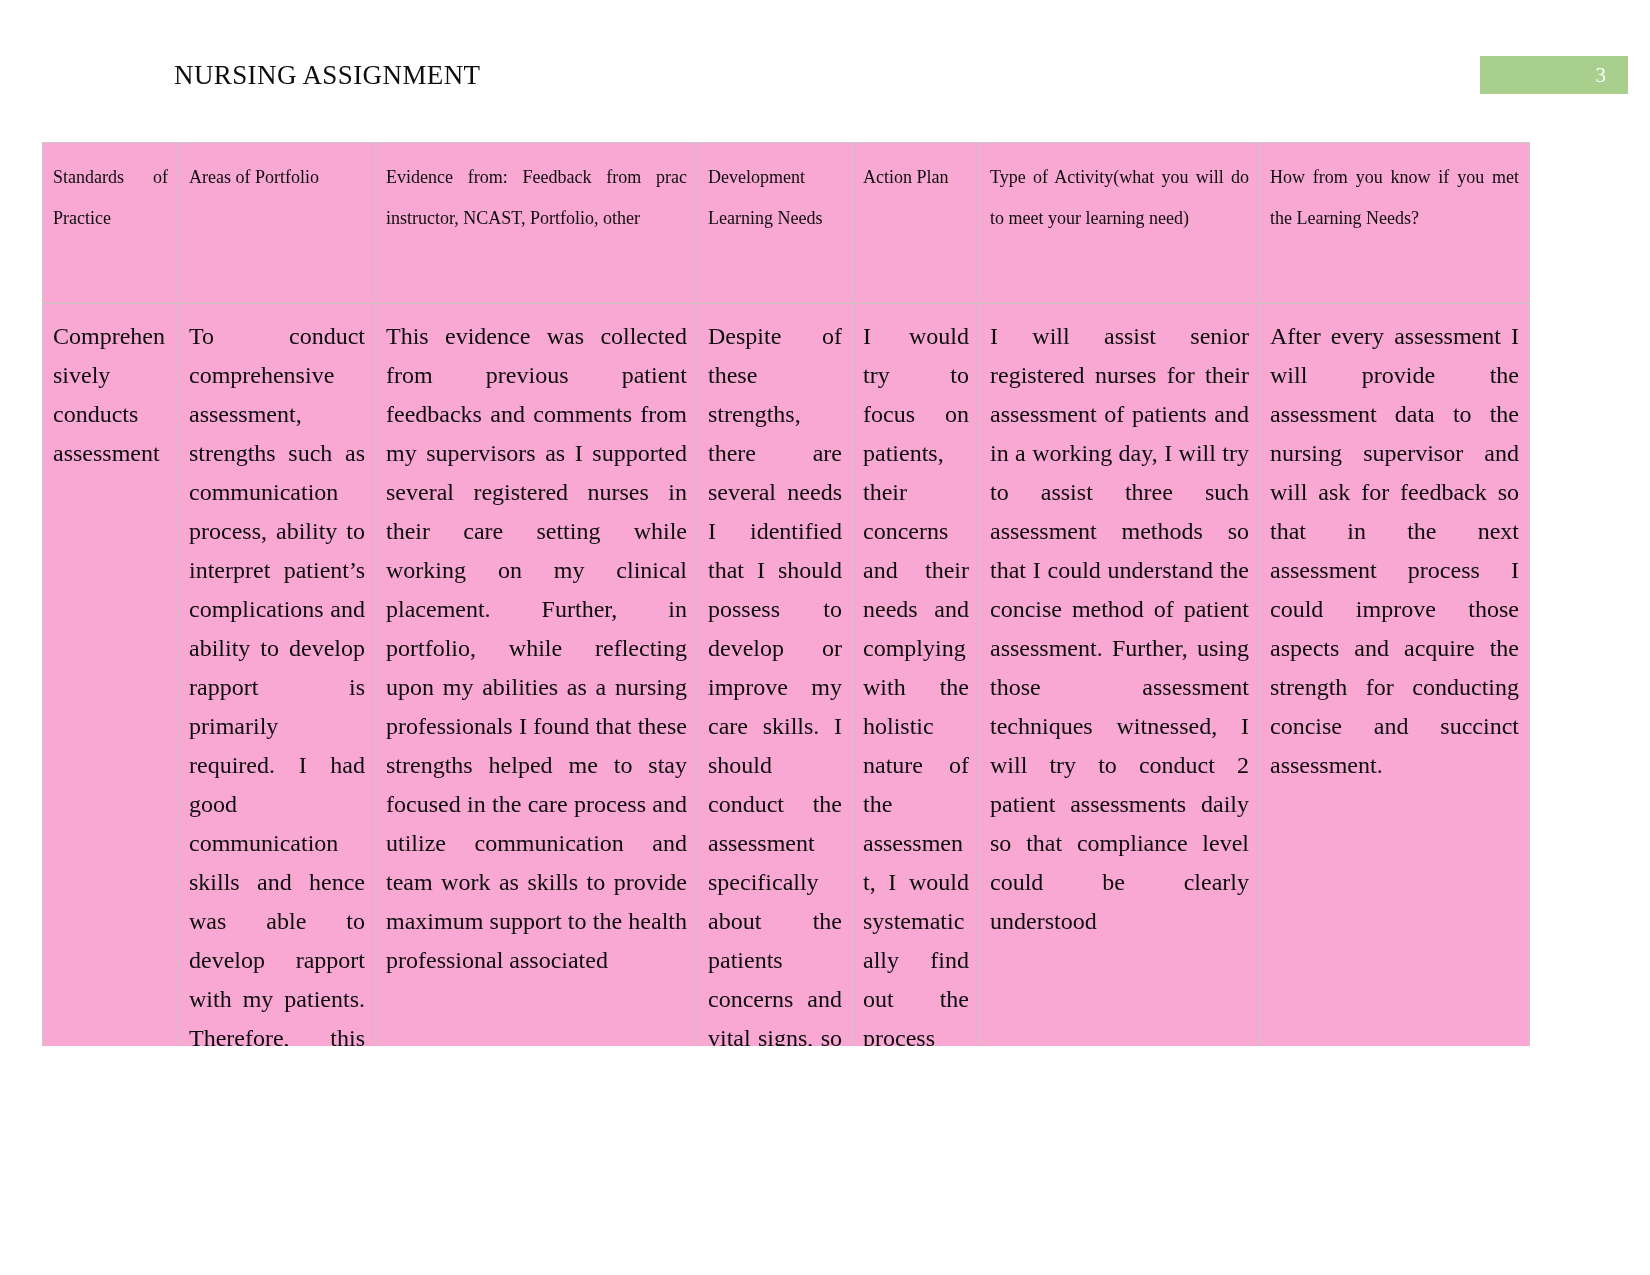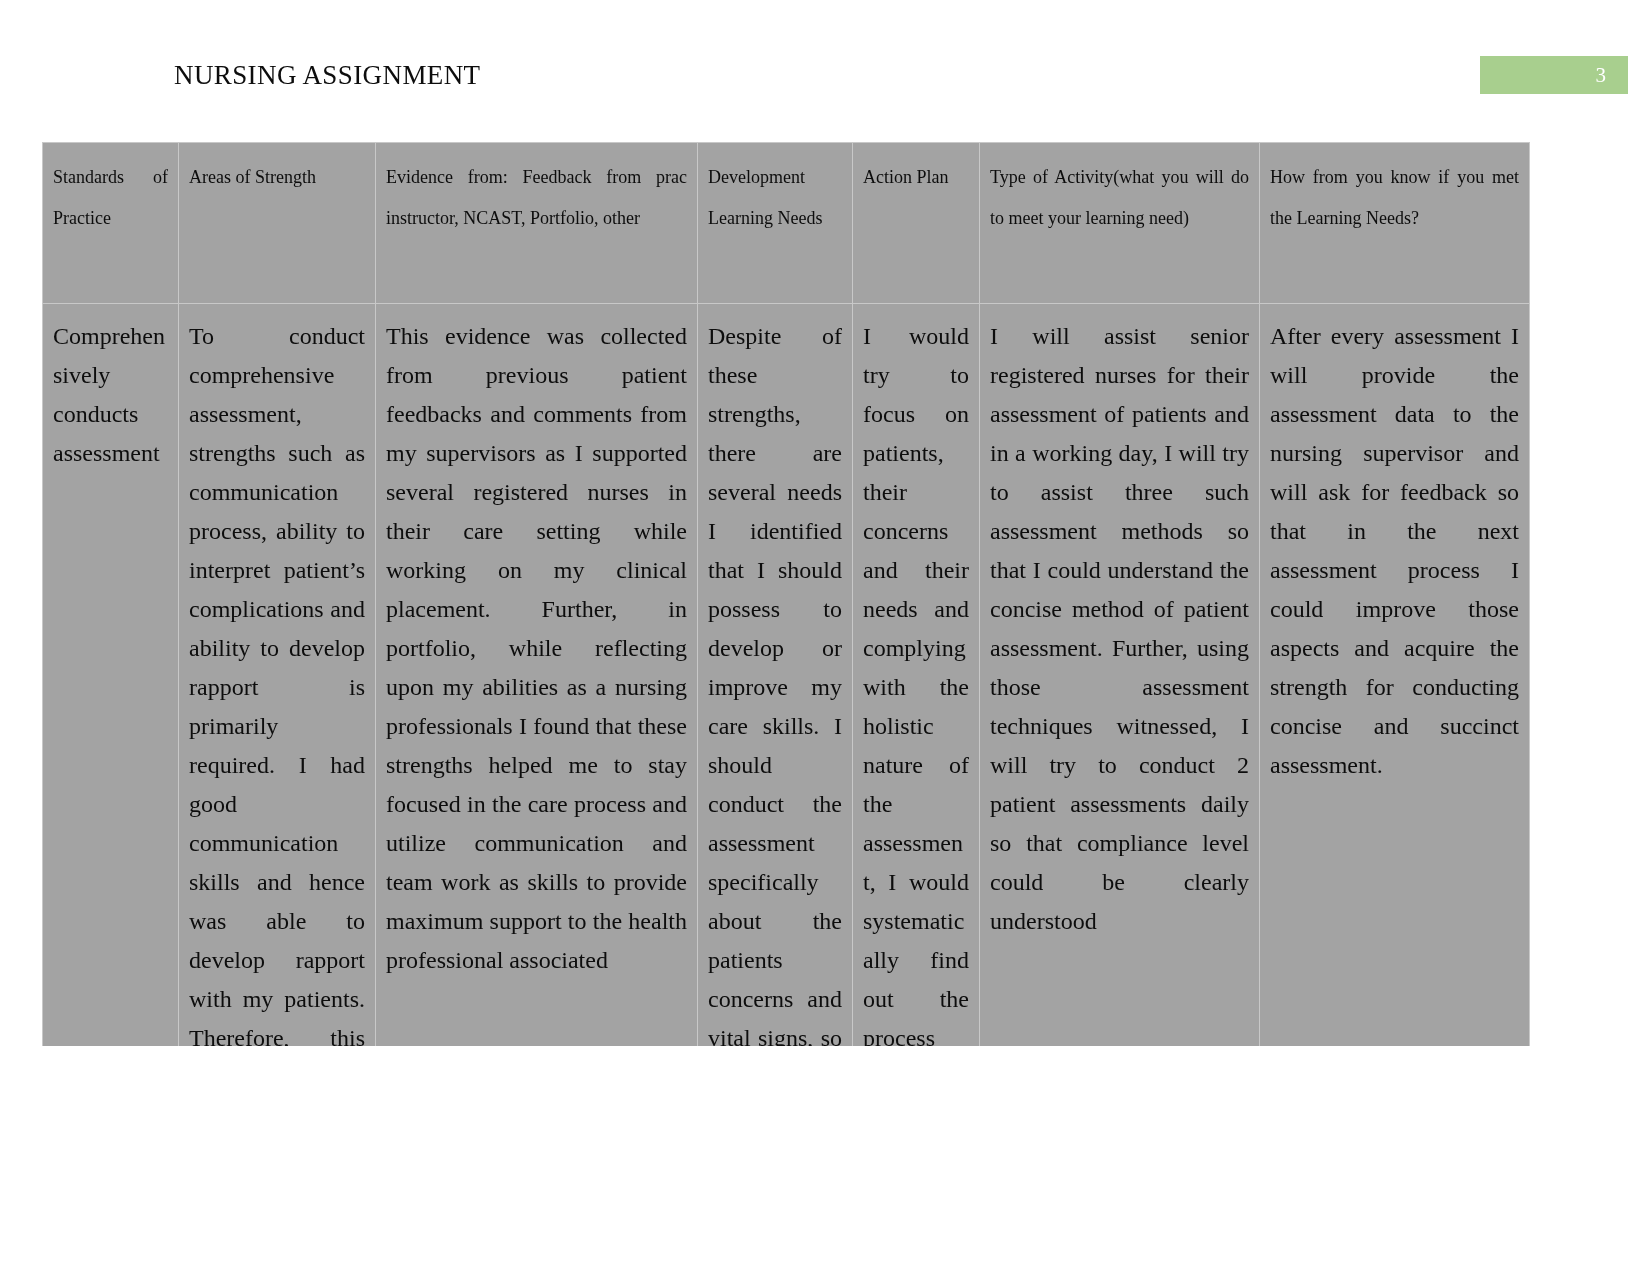--- a/index.html
+++ b/index.html
@@ -62,21 +62,21 @@
     left: 42px;
     top: 142px;
     width: 1487px;
     border-collapse: collapse;
     table-layout: fixed;
   }
   .plan-table td {
     border: 1px solid #c8c8c8;
     vertical-align: top;
     padding: 0;
-    background: #a3a3a3;
+    background: #f9a8d4;
   }
   .title-row td,
   .section-row td {
     background: #ffffff;
     text-align: center;
     vertical-align: top;
   }
   .title-row td {
     height: 88px;
   }
@@ -160,21 +160,21 @@
         <col class="c7">
     </colgroup>
 
     <tbody>
 
     <tr class="header-row">
       <td class="head-cell">
         <span class="head-text">Standards of Practice</span>
       </td>
       <td class="head-cell">
-        <span class="head-text">Areas of Strength</span>
+        <span class="head-text">Areas of Portfolio</span>
       </td>
       <td class="head-cell">
         <span class="head-text">Evidence from: Feedback from prac instructor, NCAST, Portfolio, other</span>
       </td>
       <td class="head-cell">
         <span class="head-text">Development Learning Needs</span>
       </td>
       <td class="head-cell">
         <span class="head-text">Action Plan</span>
       </td>

